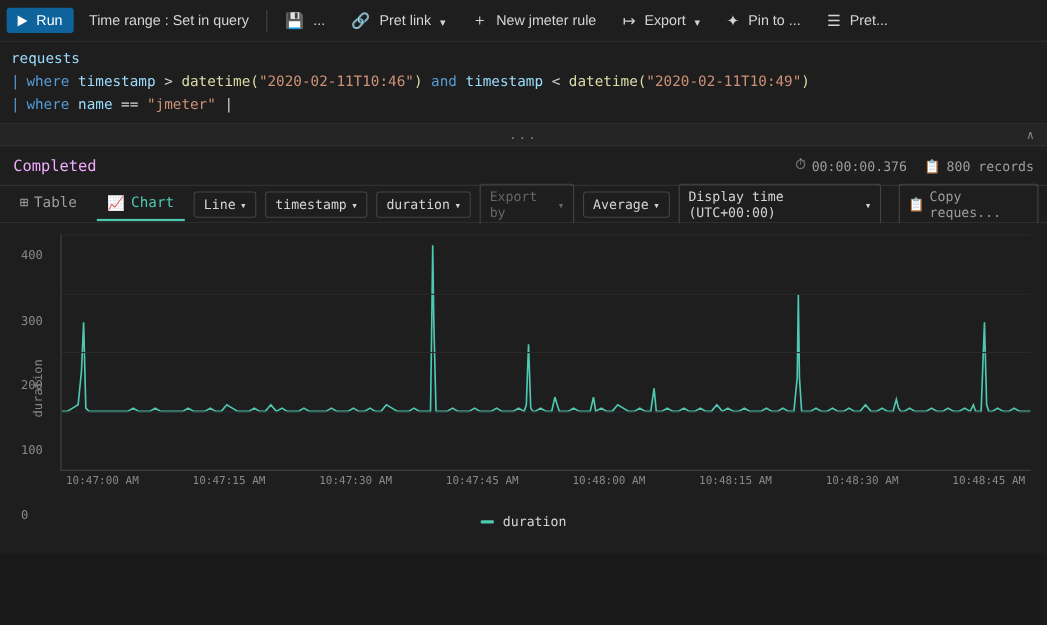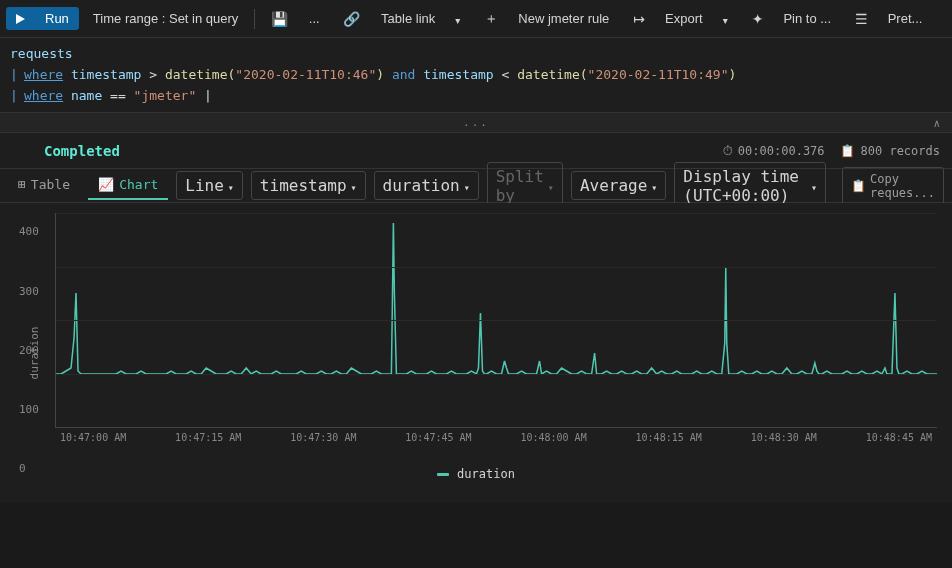--- a/index.html
+++ b/index.html
@@ -18,21 +18,21 @@
       align-items: center;
       background: #1e1e1e;
       border-bottom: 1px solid #333;
       height: 38px;
       padding: 0 6px;
       gap: 4px;
     }
     .tb-btn {
       display: flex;
       align-items: center;
-      gap: 20px;
+      gap: 8px;
       padding: 4px 10px;
       border-radius: 3px;
       cursor: pointer;
       font-size: 13px;
       white-space: nowrap;
       border: none;
       background: transparent;
       color: #d4d4d4;
     }
     .run-btn {
@@ -59,21 +59,21 @@
     #query-editor {
       background: #1e1e1e;
       border-bottom: 1px solid #333;
       padding: 6px 10px;
       font-family: Consolas, monospace;
       font-size: 13px;
       line-height: 1.6;
       position: relative;
     }
     .query-table-name { color: #9cdcfe; }
-    .query-keyword { color: #569cd6; text-decoration: underline; }
+    .query-keyword { color: #569cd6; }
     .query-func { color: #dcdcaa; }
     .query-string { color: #ce9178; }
     .query-line {
       display: flex;
       align-items: flex-start;
     }
     .query-pipe {
       color: #569cd6;
       margin-right: 4px;
       width: 10px;
@@ -104,23 +104,22 @@
     #results-header {
       display: flex;
       align-items: center;
       justify-content: space-between;
       padding: 6px 12px;
       border-bottom: 1px solid #333;
       height: 36px;
     }
     .results-status {
       font-size: 14px;
-      font-weight: 700;
-      color: #5eead4;
-      margin-left: 32px;
+      font-weight: 400;
+      color: #f0abfc;
     }
     .results-meta {
       display: flex;
       align-items: center;
       gap: 16px;
       color: #9d9d9d;
       font-size: 12px;
     }
     .results-meta-item {
       display: flex;
@@ -152,21 +151,21 @@
     }
     .tb-dropdown {
       display: flex;
       align-items: center;
       gap: 4px;
       padding: 4px 8px;
       border: 1px solid #444;
       border-radius: 3px;
       cursor: pointer;
       color: #d4d4d4;
-      font-size: 16px;
+      font-size: 12px;
     }
     .chevron-down::after {
       content: '▾';
       font-size: 10px;
     }
     .tabs-spacer { flex: 1; }
     .copy-requests-btn {
       display: flex;
       align-items: center;
       gap: 4px;
@@ -270,21 +269,21 @@
 
   <div class="tb-divider"></div>
 
   <button class="tb-btn">
     <span class="tb-icon">💾</span>
     <span>...</span>
   </button>
 
   <button class="tb-btn">
     <span class="tb-icon">🔗</span>
-    <span>Table link</span>
+    <span>Pret link</span>
     <span class="tb-icon chevron-down"></span>
   </button>
 
   <button class="tb-btn">
     <span class="tb-icon">＋</span>
     <span>New jmeter rule</span>
   </button>
 
   <button class="tb-btn">
     <span class="tb-icon">↦</span>
@@ -368,21 +367,21 @@
     </div>
     <div class="tb-dropdown">
       <span>timestamp</span>
       <span class="chevron-down"></span>
     </div>
     <div class="tb-dropdown">
       <span>duration</span>
       <span class="chevron-down"></span>
     </div>
     <div class="tb-dropdown" style="color:#666;">
-      <span>Split by</span>
+      <span>Export by</span>
       <span class="chevron-down"></span>
     </div>
     <div class="tb-dropdown">
       <span>Average</span>
       <span class="chevron-down"></span>
     </div>
     <div class="tb-dropdown">
       <span>Display time (UTC+00:00)</span>
       <span class="chevron-down"></span>
     </div>

